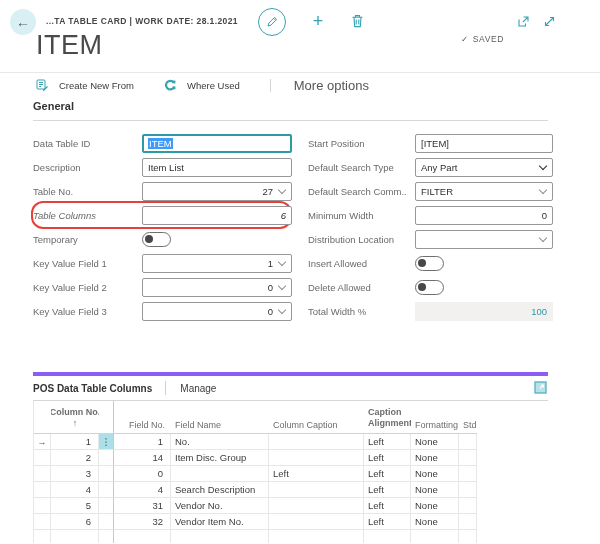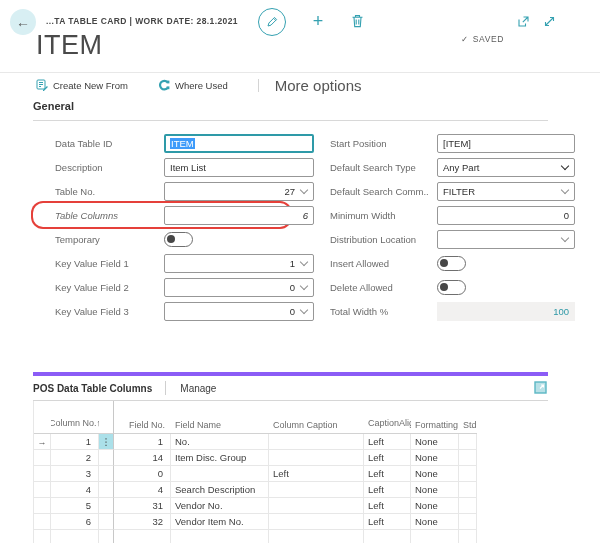--- a/index.html
+++ b/index.html
@@ -23,34 +23,34 @@
   .popup-btn{left:516px;top:14px;width:14px;height:14px;}
   .expand-btn{left:542px;top:14px;width:14px;height:14px;}
 
   .page-title{position:absolute;left:36px;top:30px;font-size:27px;font-weight:300;
               color:#4a4a4a;letter-spacing:.5px;}
 
   
   .actionbar{position:absolute;top:72px;left:0;width:600px;height:25px;
              border-top:1px solid #e8e8e8;display:flex;align-items:center;padding-left:36px;
              box-sizing:border-box;}
-  .ab-item{display:flex;align-items:flex-end;gap:5px;font-size:9.5px;color:#3b3b3b;
+  .ab-item{display:flex;align-items:flex-end;gap:11px;font-size:9.5px;color:#3b3b3b;
            margin-right:30px;cursor:pointer;}
   .ab-sep{width:1px;height:13px;background:#d4d4d4;margin-right:16px;}
-  .ab-more{font-size:15px;color:#555;cursor:pointer;}
+  .ab-more{font-size:13px;color:#555;cursor:pointer;margin-left:7px;}
 
   
   .general-head{position:absolute;top:100px;left:33px;width:515px;height:20px;
                 border-bottom:1px solid #d8d8d8;font-size:11px;font-weight:700;color:#333;}
   .fields{position:absolute;top:131px;left:33px;width:515px;display:flex;gap:18px;}
   .fcol{width:257px;--lw:101px;--cw:150px;}
   .fcol.right{width:240px;--lw:99px;--cw:138px;}
   .frow{height:24px;display:flex;align-items:center;position:relative;}
   .frow.hl{box-shadow:0 0 0 2px #e5403a;border-radius:10px;font-style:italic;}
-  .flabel{flex:0 0 var(--lw);font-size:9.5px;color:#6a6a6a;white-space:nowrap;overflow:hidden;margin-left:22px;}
+  .flabel{flex:0 0 var(--lw);font-size:9.5px;color:#6a6a6a;white-space:nowrap;overflow:hidden;}
   .leader{flex:1;height:3px;margin:0 5px 0 3px;
           background-image:radial-gradient(circle,#c6c6c6 .8px,transparent 1px);
           background-size:4px 3px;background-position:left center;background-repeat:repeat-x;}
   .ctrl{flex:0 0 var(--cw);height:19px;box-sizing:border-box;display:flex;align-items:center;
         font-size:9.5px;color:#2f2f2f;}
   .ctrl.box{border:1px solid #979797;border-radius:2px;background:#fff;padding:0 5px;}
   .ctrl.box.focused{border:2px solid #2e9aa8;padding:0 4px;}
   .ctrl.num{justify-content:flex-end;}
   .ctrl.spread{justify-content:space-between;}
   .ctrl.readonly{background:#f2f1f0;border:none;border-radius:0;justify-content:flex-end;
@@ -78,21 +78,21 @@
 
   .grid{width:444px;border-left:1px solid #e7e7e7;box-sizing:border-box;}
   .grow{display:grid;grid-template-columns:17px 48px 15px 57px 98px 95px 47px 48px 18px;}
   .gh{height:33px;box-sizing:border-box;border-bottom:1px solid #d2d2d2;font-size:9px;
       color:#6d6d6d;display:flex;align-items:flex-end;padding-bottom:3px;overflow:hidden;
       white-space:nowrap;cursor:pointer;}
   .gh.freeze{border-right:1px solid #c8c8c8;}
   .gh.r{justify-content:flex-end;padding-right:6px;}
   .gh.l{padding-left:4px;}
   .gh.c{justify-content:center;}
-  .two{display:flex;line-height:1.3;}
+  .two{display:flex;flex-direction:column;line-height:1.3;font-weight:bold;}
   .two.center{align-items:center;}
   .gc{height:16px;box-sizing:border-box;border-right:1px solid #e7e7e7;
       border-bottom:1px solid #e7e7e7;display:flex;align-items:center;font-size:9.5px;
       color:#3d3d3d;overflow:hidden;white-space:nowrap;}
   .gc.r{justify-content:flex-end;padding-right:7px;}
   .gc.l{padding-left:4px;}
   .gc.c{justify-content:center;}
   .gc.freeze{border-right-color:#c8c8c8;}
   .gc.active{background:#abe0e9;}
   .gc.marker{color:#555;font-size:9px;justify-content:center;}

